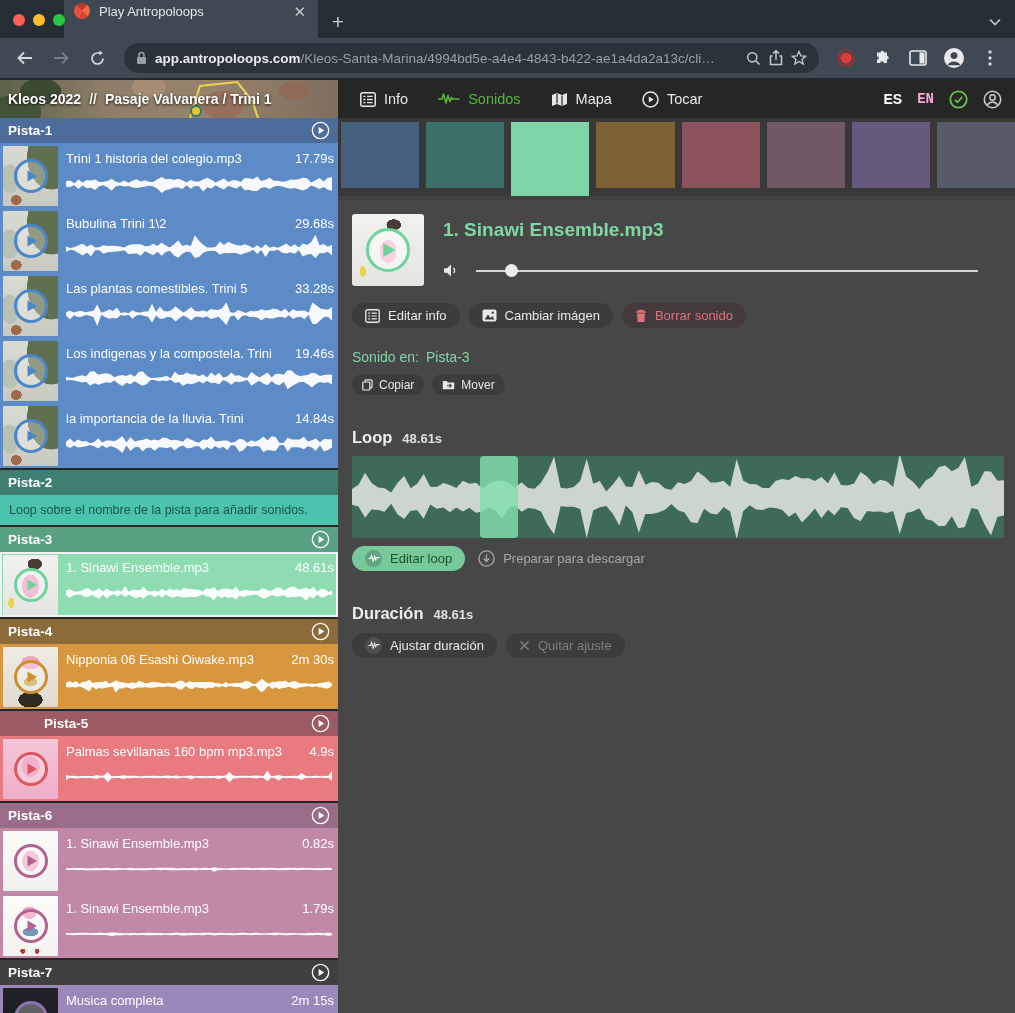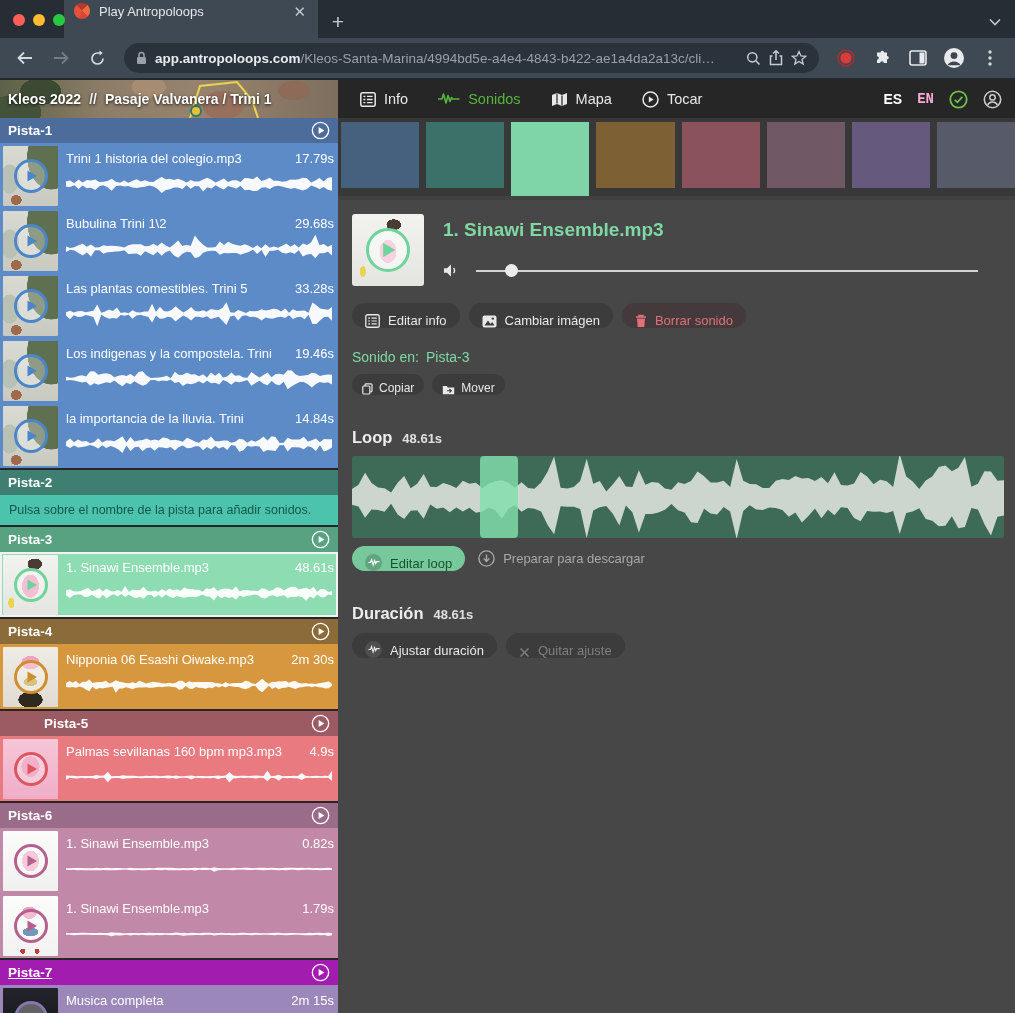--- a/index.html
+++ b/index.html
@@ -120,21 +120,21 @@
   .dthumb{width:72px;height:72px;flex:none;position:relative;border-radius:3px;overflow:hidden;}
   .dthumb .play-ov{width:44px;height:44px;background:rgba(255,255,255,.5);}
   .dthumb .play-ov svg{width:18px;height:18px;}
   .dhead-col{flex:1;min-width:0;padding-top:5px;}
   .dtitle{margin:0;font-size:19px;font-weight:bold;color:var(--mint,#7fd7a4);}
   .vol-row{display:flex;align-items:center;gap:17px;margin-top:22px;}
   .slider{position:relative;width:502px;height:13px;}
   .slider-line{position:absolute;left:0;right:0;top:6px;height:1.5px;background:#d3d3d3;}
   .slider-thumb{position:absolute;top:0;width:13px;height:13px;border-radius:50%;background:#ececec;margin-left:-6px;}
   .btn-row{display:flex;gap:9px;margin-top:17px;align-items:center;}
-  .pill{height:25px;border-radius:13px;background:#3c3c3c;display:inline-flex;align-items:flex-end;
+  .pill{height:25px;border-radius:13px;background:#3c3c3c;display:inline-flex;align-items:center;
      gap:8px;padding:0 13px;color:#e8e8e8;font-size:13px;white-space:nowrap;}
   .pill.danger{background:#443a3c;color:var(--danger,#e0717a);}
   .pill.mint{background:#77c99c;color:#14532d;}
   .pill.disabled{color:#7e7e7e;}
   .ghost-btn{display:inline-flex;align-items:center;gap:8px;color:#a8a8a8;font-size:13px;padding:0 4px;}
   .sound-in{margin-top:21px;font-size:14px;color:var(--mint,#7fd7a4);display:flex;gap:7px;}
   .mini-row{display:flex;gap:8px;margin-top:9px;}
   .pill.mini{height:21px;font-size:12px;padding:0 10px;gap:6px;border-radius:11px;}
   .sec-head{display:flex;align-items:baseline;gap:10px;margin-top:33px;color:#ededed;}
   .sec-title{font-size:16.5px;font-weight:bold;}
@@ -425,21 +425,21 @@
                 </div>
               </div>
             </div>
           </div>
         </section>
         <section class="track">
           <div class="track-header" style="background: rgb(62, 127, 114);">
             <span class="track-name">Pista-2</span>
           </div>
           <div class="track-body" style="background: rgb(76, 195, 172);">
-            <div class="track-note">Pulsa sobre el nombre de la pista para añadir sonidos.</div>
+            <div class="track-note">Loop sobre el nombre de la pista para añadir sonidos.</div>
           </div>
         </section>
         <section class="track">
           <div class="track-header" style="background: rgb(88, 161, 129);">
             <span class="track-name">Pista-3</span>
             <span class="hdr-play"><svg width="19" height="19" viewBox="0 0 20 20">
                 <circle cx="10" cy="10" r="8.6" stroke="#fff" stroke-width="1.4" fill="none"></circle>
                 <path d="M8 6.4 L14 10 L8 13.6 Z" fill="#fff"></path>
               </svg></span>
           </div>
@@ -573,21 +573,21 @@
                 <div class="wave">
                   <svg viewBox="0 0 262 26" preserveAspectRatio="none" style="width:100%;height:100%;display:block">
                     <path d="M0,13 L0.0,11.8 L3.7,12.3 L7.5,12.1 L11.2,12.1 L15.0,11.8 L18.7,11.8 L22.5,12.0 L26.2,12.1 L29.9,12.1 L33.7,11.9 L37.4,12.0 L41.2,12.1 L44.9,11.4 L48.7,11.9 L52.4,11.9 L56.1,12.3 L59.9,12.3 L63.6,12.0 L67.4,12.1 L71.1,12.2 L74.9,12.0 L78.6,12.1 L82.3,11.8 L86.1,12.0 L89.8,12.1 L93.6,12.0 L97.3,12.2 L101.1,12.3 L104.8,12.0 L108.5,11.7 L112.3,12.1 L116.0,11.9 L119.8,12.2 L123.5,11.9 L127.3,12.1 L131.0,12.2 L134.7,11.8 L138.5,11.8 L142.2,11.8 L146.0,12.2 L149.7,12.1 L153.5,11.9 L157.2,12.2 L160.9,12.0 L164.7,12.3 L168.4,12.3 L172.2,11.8 L175.9,11.8 L179.7,12.2 L183.4,12.0 L187.1,11.9 L190.9,12.2 L194.6,12.2 L198.4,12.3 L202.1,12.1 L205.9,11.8 L209.6,11.9 L213.3,12.2 L217.1,12.3 L220.8,12.1 L224.6,12.1 L228.3,12.2 L232.1,12.2 L235.8,12.3 L239.5,11.8 L243.3,12.0 L247.0,11.8 L250.8,11.9 L254.5,12.2 L258.3,11.7 L262.0,12.3 L262,13 L262.0,14.1 L258.3,14.8 L254.5,13.9 L250.8,14.1 L247.0,13.7 L243.3,14.2 L239.5,14.2 L235.8,14.2 L232.1,14.0 L228.3,13.7 L224.6,13.7 L220.8,13.9 L217.1,14.1 L213.3,13.9 L209.6,13.7 L205.9,14.2 L202.1,13.9 L198.4,13.7 L194.6,13.7 L190.9,14.0 L187.1,13.8 L183.4,14.1 L179.7,13.9 L175.9,13.7 L172.2,13.9 L168.4,14.0 L164.7,14.1 L160.9,14.0 L157.2,14.0 L153.5,13.7 L149.7,13.9 L146.0,14.4 L142.2,13.8 L138.5,13.7 L134.7,14.2 L131.0,14.0 L127.3,13.9 L123.5,14.1 L119.8,14.1 L116.0,14.6 L112.3,14.2 L108.5,13.8 L104.8,14.2 L101.1,14.0 L97.3,13.7 L93.6,14.1 L89.8,13.9 L86.1,14.2 L82.3,14.1 L78.6,14.1 L74.9,13.8 L71.1,14.2 L67.4,13.7 L63.6,14.4 L59.9,13.8 L56.1,14.1 L52.4,14.4 L48.7,14.1 L44.9,15.2 L41.2,14.2 L37.4,14.0 L33.7,14.0 L29.9,14.0 L26.2,13.9 L22.5,13.7 L18.7,13.8 L15.0,13.8 L11.2,14.0 L7.5,14.1 L3.7,13.8 L0.0,13.8 Z" fill="rgba(255,255,255,0.95)"></path>
                   </svg>
                 </div>
               </div>
             </div>
           </div>
         </section>
         <section class="track">
-          <div class="track-header" style="background: #a21caf; text-decoration: underline;">
+          <div class="track-header" style="background: #404040;">
             <span class="track-name">Pista-7</span>
             <span class="hdr-play"><svg width="19" height="19" viewBox="0 0 20 20">
                 <circle cx="10" cy="10" r="8.6" stroke="#fff" stroke-width="1.4" fill="none"></circle>
                 <path d="M8 6.4 L14 10 L8 13.6 Z" fill="#fff"></path>
               </svg></span>
           </div>
           <div class="track-body striped" style="background: rgb(155, 135, 185);">
             <div class="sound-item" style="--pc: #8a76ab;">
               <div class="thumb th-dark">
                 <div class="play-ov">

